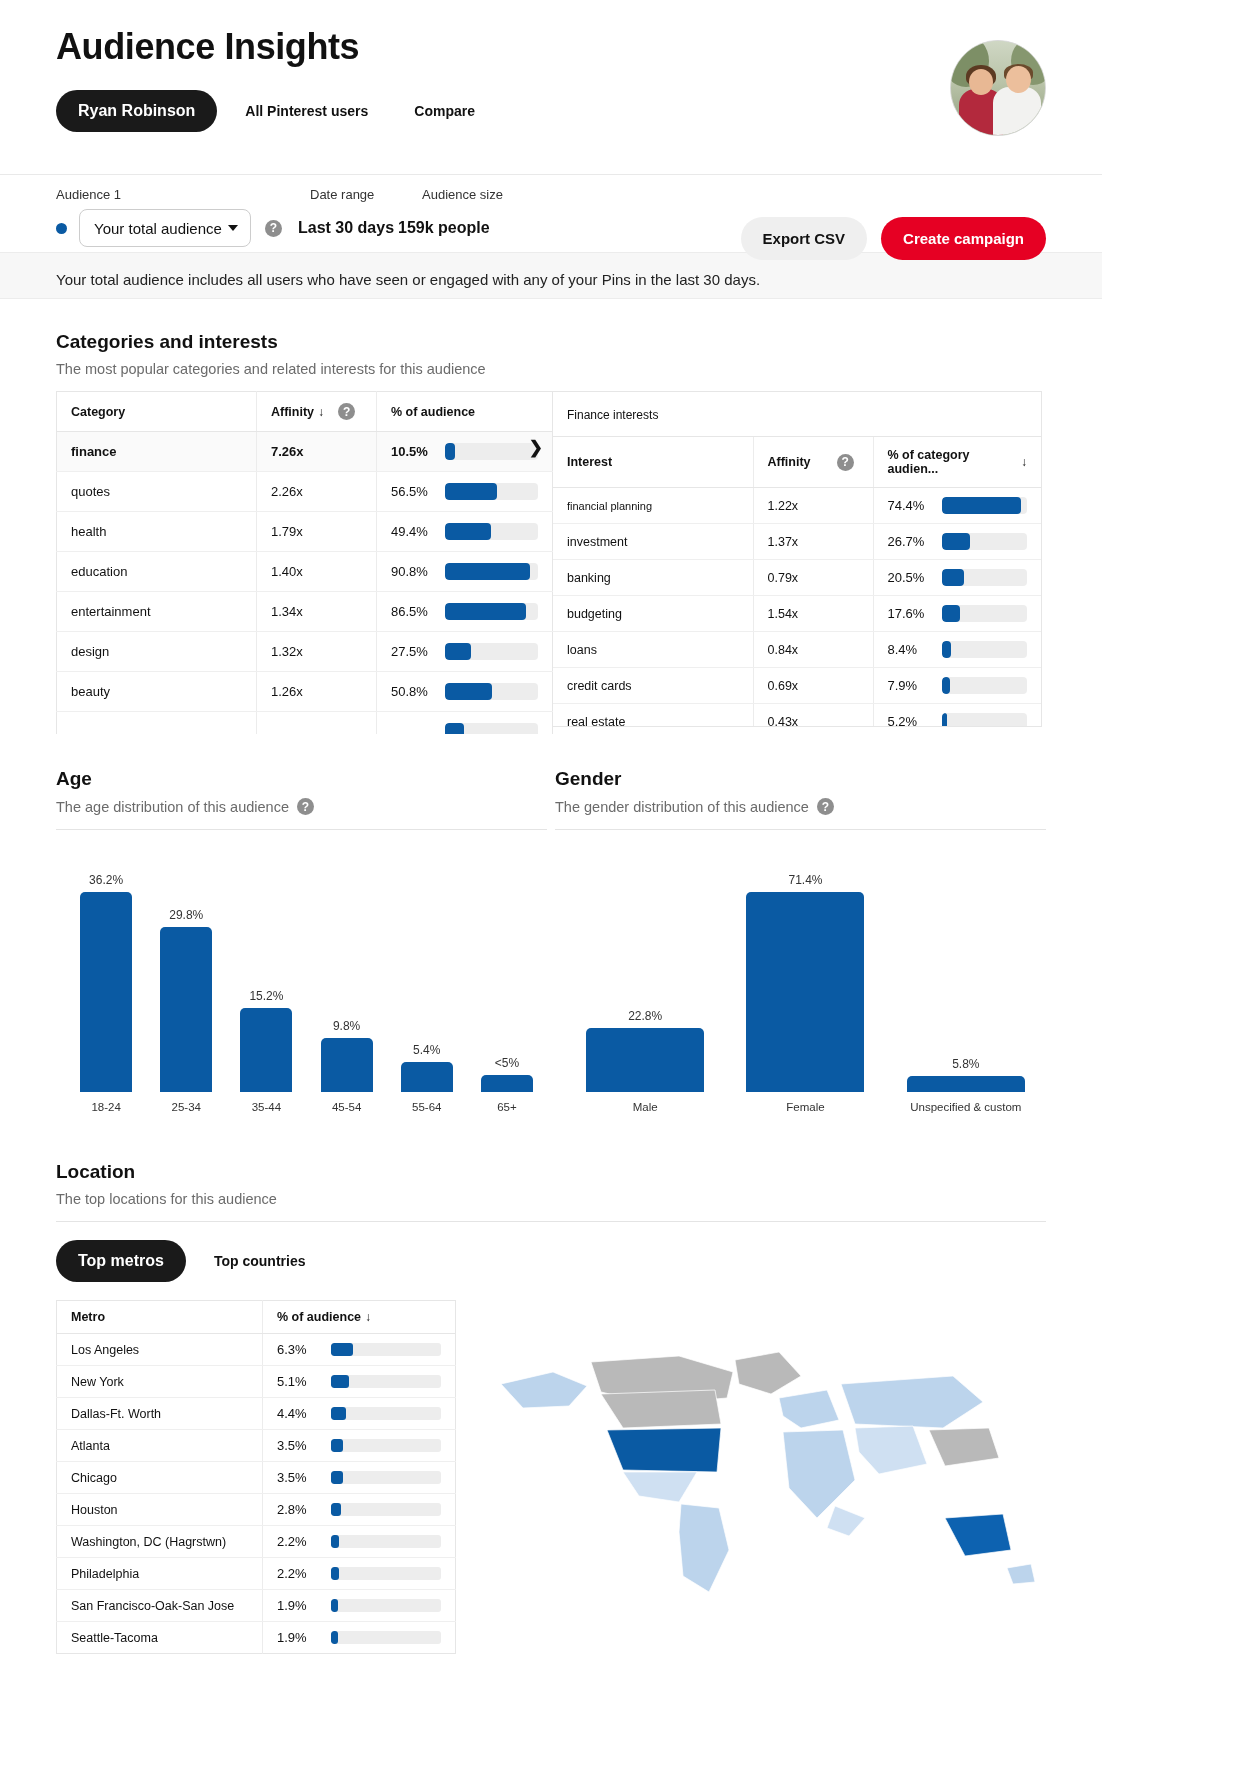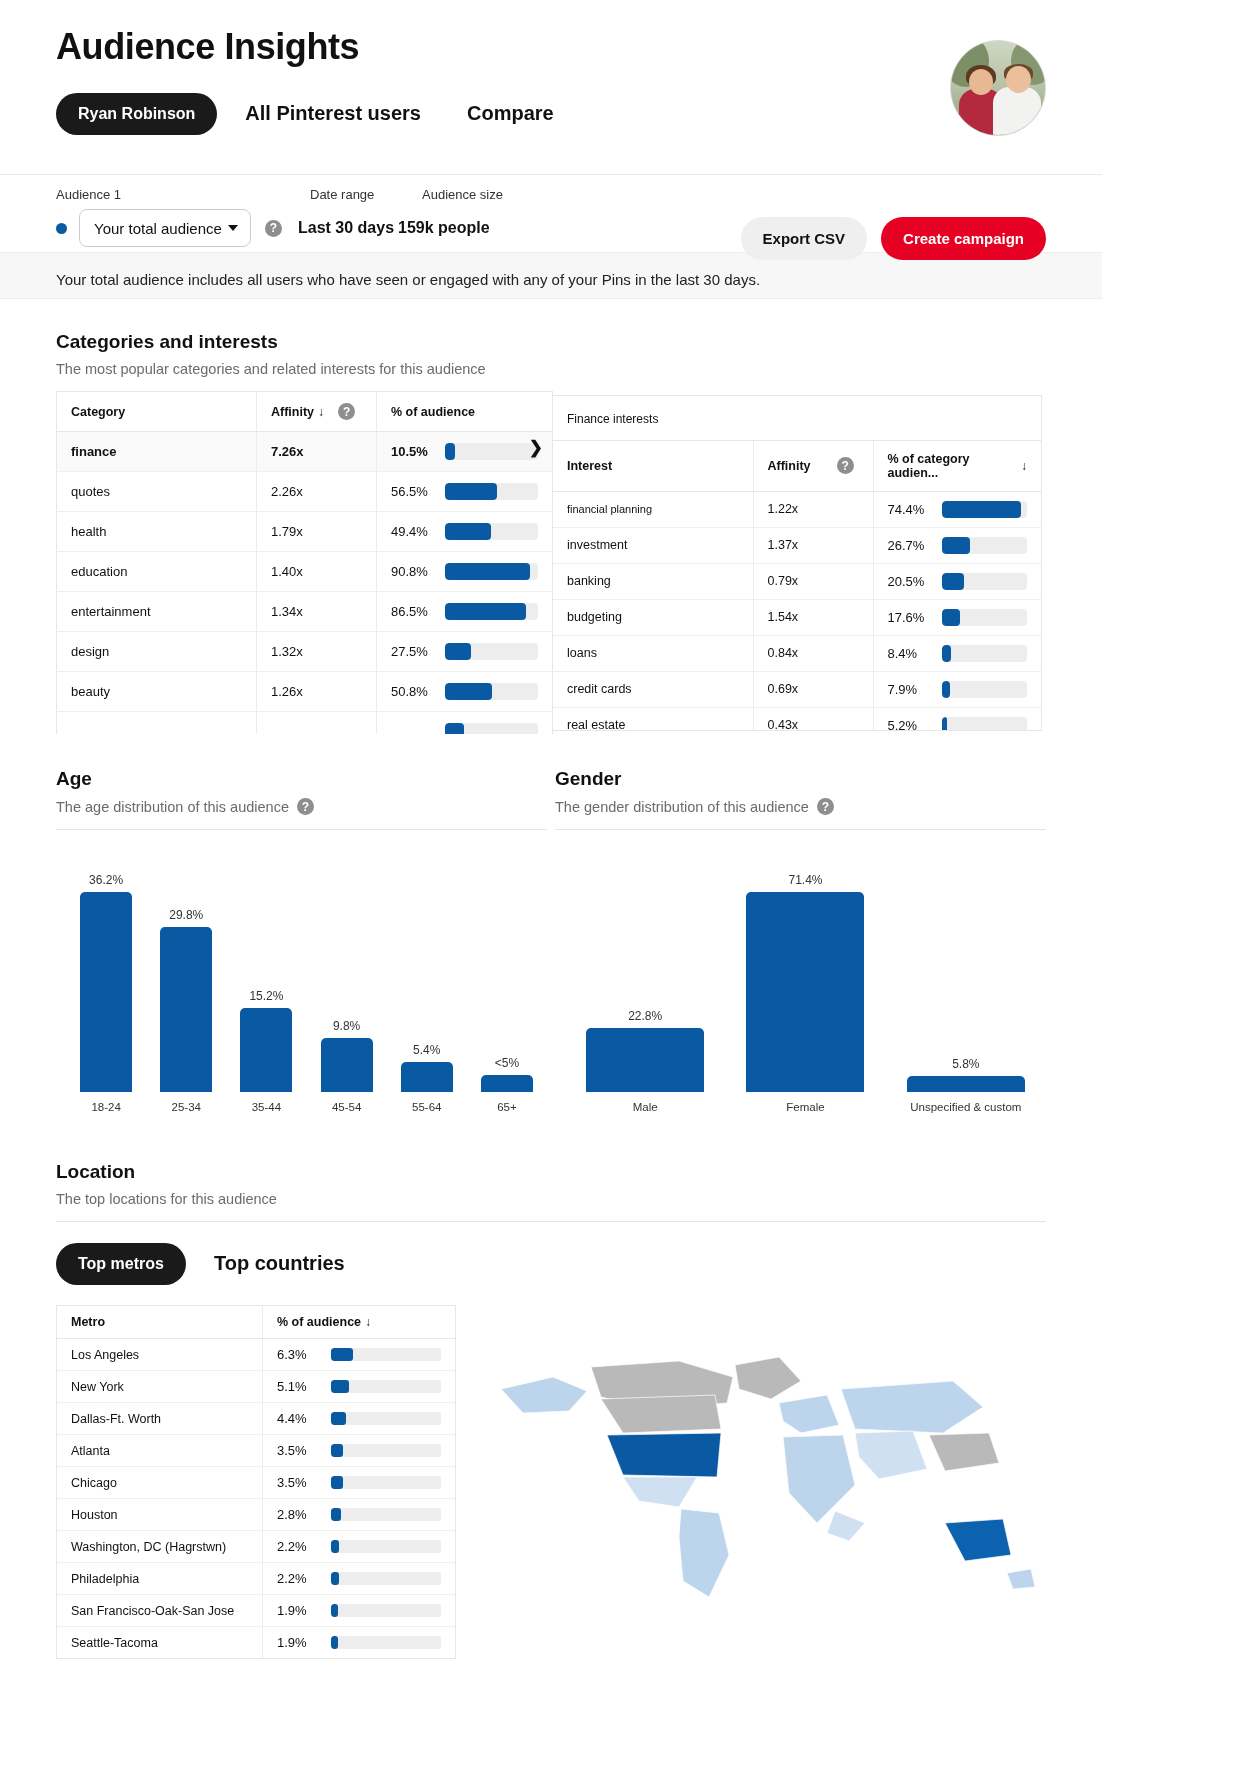--- a/index.html
+++ b/index.html
@@ -32,21 +32,21 @@
     font-size: 16px;
     font-weight: bold;
     background: #1a1a1a;
     color: #ffffff;
     border: none;
     cursor: pointer;
     font-family: "Liberation Sans", sans-serif;
   }
   .tab-plain {
     padding: 12px 18px;
-    font-size: 20px;
+    font-size: 14px;
     font-weight: bold;
     color: #111111;
     background: transparent;
     border: none;
     cursor: pointer;
     font-family: "Liberation Sans", sans-serif;
   }
   .avatar {
     position: absolute;
     right: 56px;
@@ -148,21 +148,21 @@
   .col-div { border-left: 1px solid #ececec; }
   .row-hl td { background: #fafafa; font-weight: bold; }
   .arrow-dn { font-size: 12px; margin-left: 4px; }
   .th-flex { display: flex; align-items: center; }
 
   .barwrap { display: flex; align-items: center; gap: 10px; }
   .barval { min-width: 44px; font-size: 13px; }
   .track { flex: 1; height: 17px; background: #ededed; border-radius: 4px; position: relative; overflow: hidden; }
   .fill { height: 100%; background: #0a5aa3; border-radius: 4px; min-width: 4px; }
 
-  .cat-panel { display: flex; align-items: center; margin-top: 14px; }
+  .cat-panel { display: flex; align-items: flex-start; margin-top: 14px; }
   .cat-left { width: 497px; position: relative; }
   .cat-right { width: 489px; border: 1px solid #e6e6e6; border-left: none; background: #fff; }
   .fi-head { font-size: 12px; font-weight: normal; padding: 16px 14px 14px 14px; }
   .cat-clip { height: 343px; overflow: hidden; }
   .fi-clip { height: 290px; overflow: hidden; }
   .chev-right {
     position: absolute; right: 10px; top: 46px;
     font-size: 17px; font-weight: bold; color: #111; cursor: pointer;
   }
 

